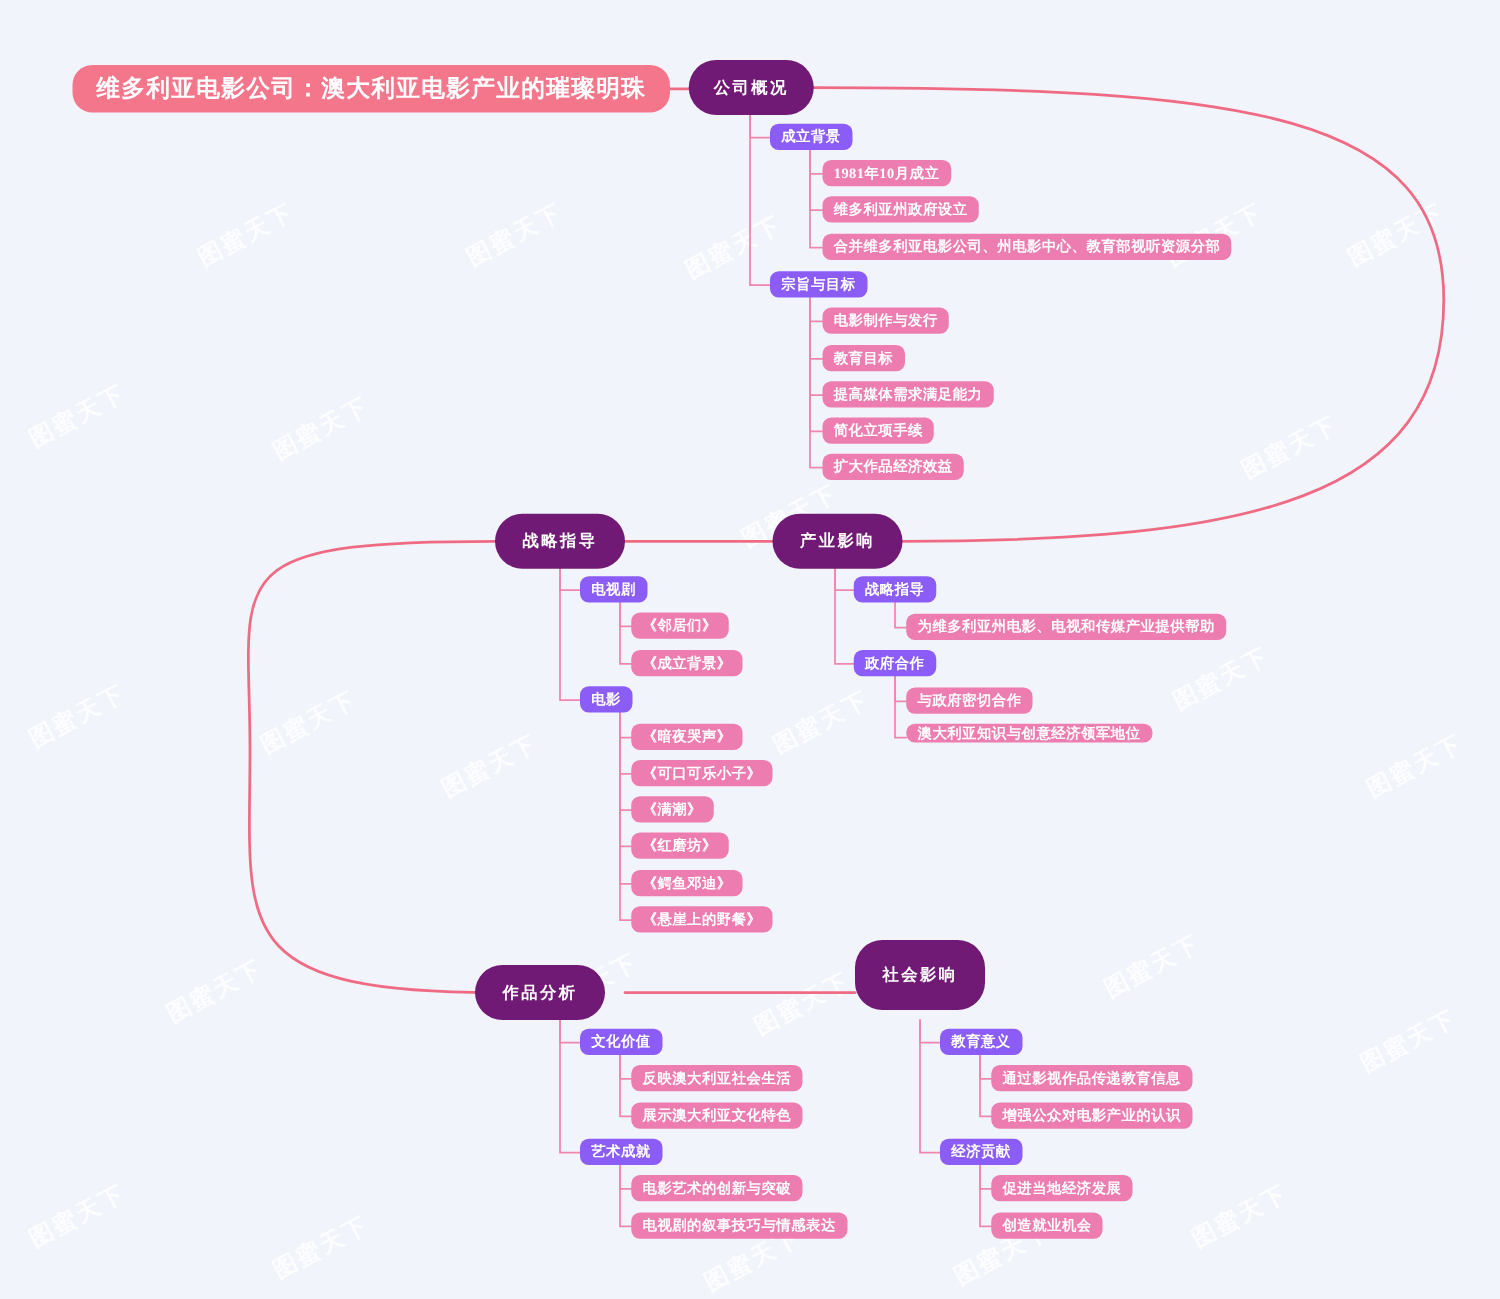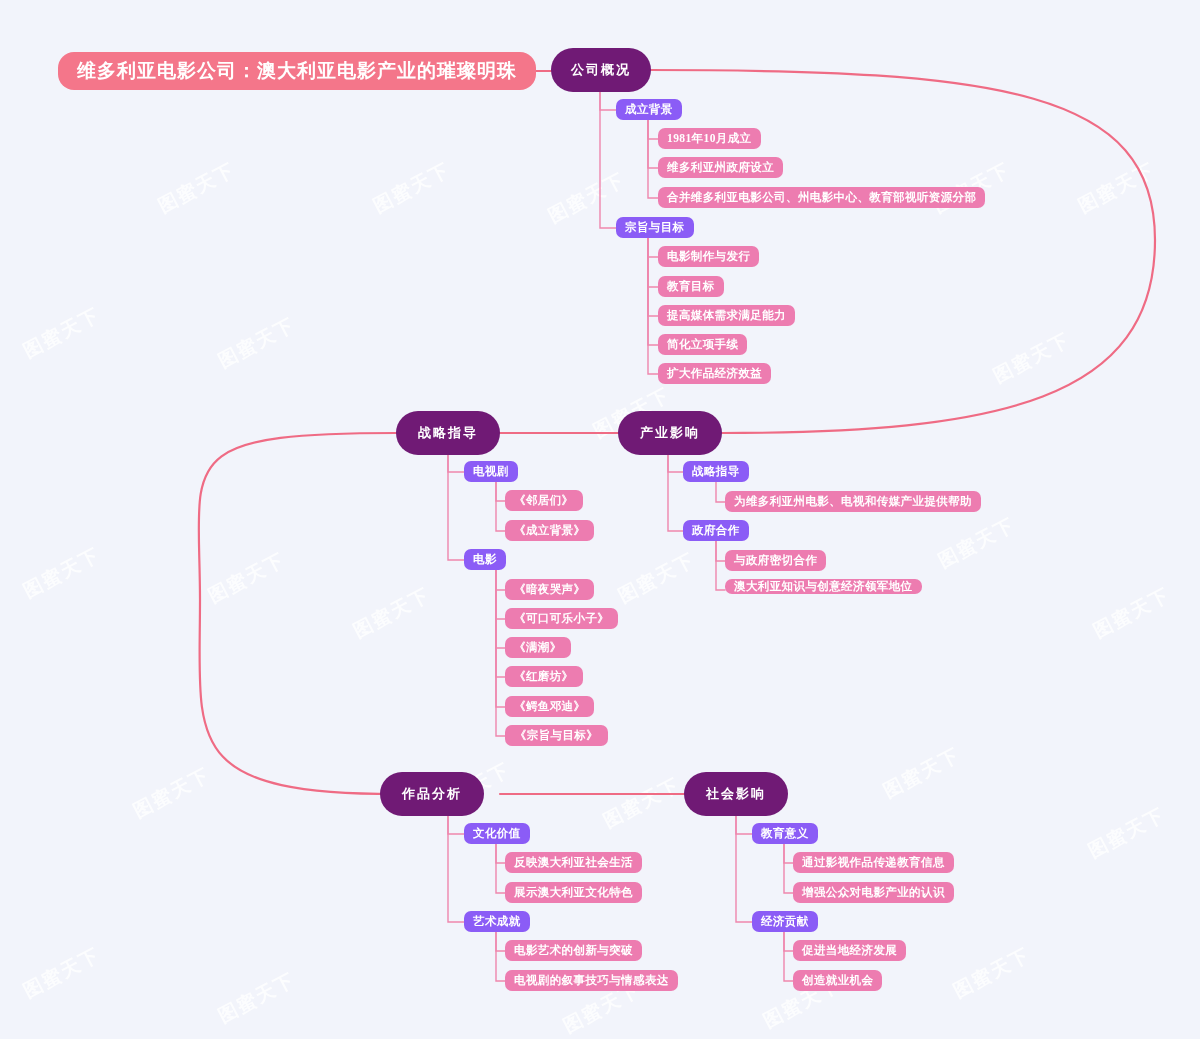--- a/index.html
+++ b/index.html
@@ -187,35 +187,35 @@
       <div class="node n-l1" style="left: 396px; top: 411px; min-width: 104px; height: 44px;">战略指导</div>
       <div class="node n-l2" style="left: 464px; top: 461px; min-width: 50px; height: 21px;">电视剧</div>
       <div class="node n-l3" style="left: 505px; top: 490px; min-width: 67px; height: 21px;">《邻居们》</div>
       <div class="node n-l3" style="left: 505px; top: 520px; min-width: 79px; height: 21px;">《成立背景》</div>
       <div class="node n-l2" style="left: 464px; top: 549px; min-width: 39px; height: 21px;">电影</div>
       <div class="node n-l3" style="left: 505px; top: 579px; min-width: 79px; height: 21px;">《暗夜哭声》</div>
       <div class="node n-l3" style="left: 505px; top: 608px; min-width: 103px; height: 21px;">《可口可乐小子》</div>
       <div class="node n-l3" style="left: 505px; top: 637px; min-width: 55px; height: 21px;">《满潮》</div>
       <div class="node n-l3" style="left: 505px; top: 666px; min-width: 67px; height: 21px;">《红磨坊》</div>
       <div class="node n-l3" style="left: 505px; top: 696px; min-width: 79px; height: 21px;">《鳄鱼邓迪》</div>
-      <div class="node n-l3" style="left: 505px; top: 725px; min-width: 103px; height: 21px;">《宗旨与目标》</div>
+      <div class="node n-l3" style="left: 505px; top: 725px; min-width: 103px; height: 21px;">《悬崖上的野餐》</div>
       <div class="node n-l1" style="left: 618px; top: 411px; min-width: 104px; height: 44px;">产业影响</div>
       <div class="node n-l2" style="left: 683px; top: 461px; min-width: 60px; height: 21px;">战略指导</div>
       <div class="node n-l3" style="left: 725px; top: 491px; min-width: 239px; height: 21px;">为维多利亚州电影、电视和传媒产业提供帮助</div>
       <div class="node n-l2" style="left: 683px; top: 520px; min-width: 60px; height: 21px;">政府合作</div>
       <div class="node n-l3" style="left: 725px; top: 550px; min-width: 94px; height: 21px;">与政府密切合作</div>
       <div class="node n-l3" style="left: 725px; top: 579px; min-width: 186px; height: 15px;">澳大利亚知识与创意经济领军地位</div>
       <div class="node n-l1" style="left: 380px; top: 772px; min-width: 104px; height: 44px;">作品分析</div>
       <div class="node n-l2" style="left: 464px; top: 823px; min-width: 60px; height: 21px;">文化价值</div>
       <div class="node n-l3" style="left: 505px; top: 852px; min-width: 127px; height: 21px;">反映澳大利亚社会生活</div>
       <div class="node n-l3" style="left: 505px; top: 882px; min-width: 127px; height: 21px;">展示澳大利亚文化特色</div>
       <div class="node n-l2" style="left: 464px; top: 911px; min-width: 60px; height: 21px; text-align: center;">艺术成就</div>
       <div class="node n-l3" style="left: 505px; top: 940px; min-width: 127px; height: 21px;">电影艺术的创新与突破</div>
       <div class="node n-l3" style="left: 505px; top: 970px; min-width: 163px; height: 21px;">电视剧的叙事技巧与情感表达</div>
-      <div class="node n-l1" style="left: 684px; top: 772px; min-width: 104px; height: 44px;">社会影响</div>
+      <div class="node n-l1" style="left: 684px; top: 752px; min-width: 104px; height: 56px;">社会影响</div>
       <div class="node n-l2" style="left: 752px; top: 823px; min-width: 60px; height: 21px;">教育意义</div>
       <div class="node n-l3" style="left: 793px; top: 852px; min-width: 151px; height: 21px;">通过影视作品传递教育信息</div>
       <div class="node n-l3" style="left: 793px; top: 882px; min-width: 151px; height: 21px;">增强公众对电影产业的认识</div>
       <div class="node n-l2" style="left: 752px; top: 911px; min-width: 60px; height: 21px;">经济贡献</div>
       <div class="node n-l3" style="left: 793px; top: 940px; min-width: 103px; height: 21px;">促进当地经济发展</div>
       <div class="node n-l3" style="left: 793px; top: 970px; min-width: 83px; height: 21px;">创造就业机会</div>
     </div>
 
 </div>
 

